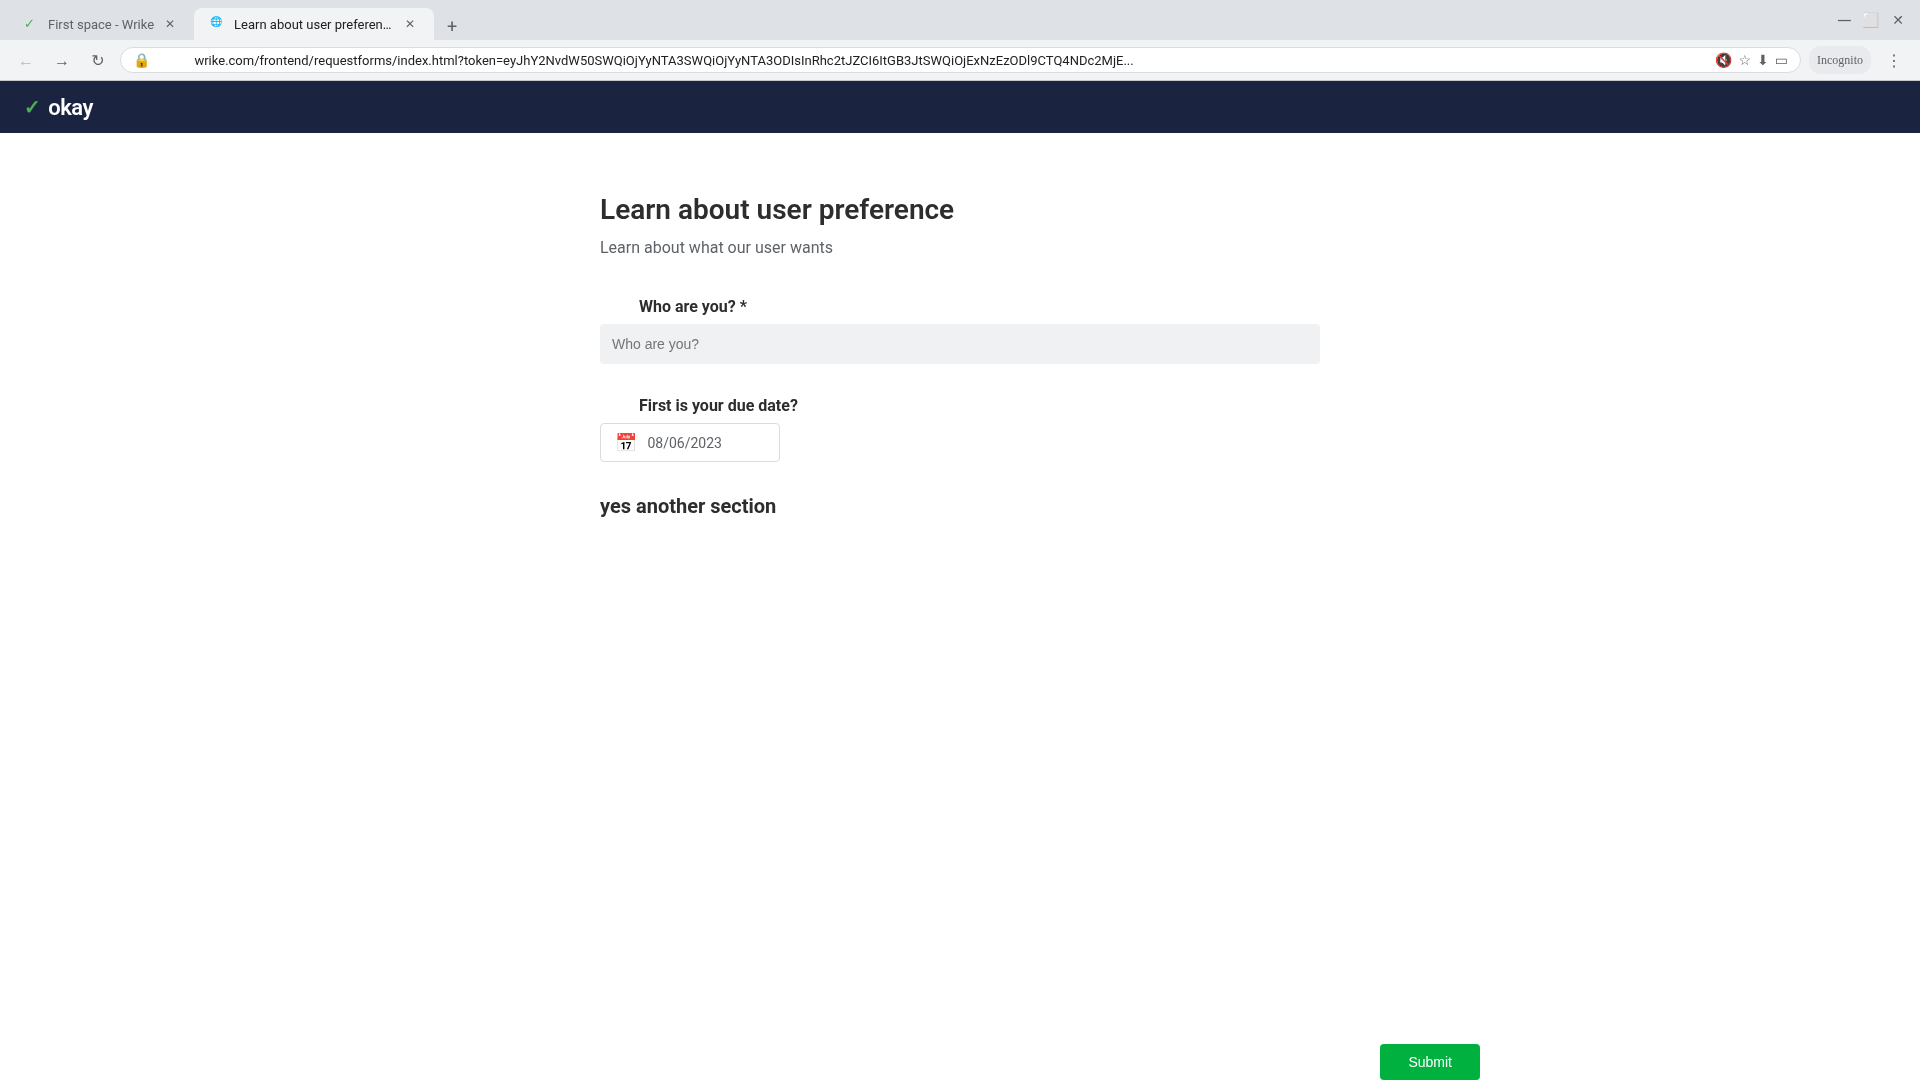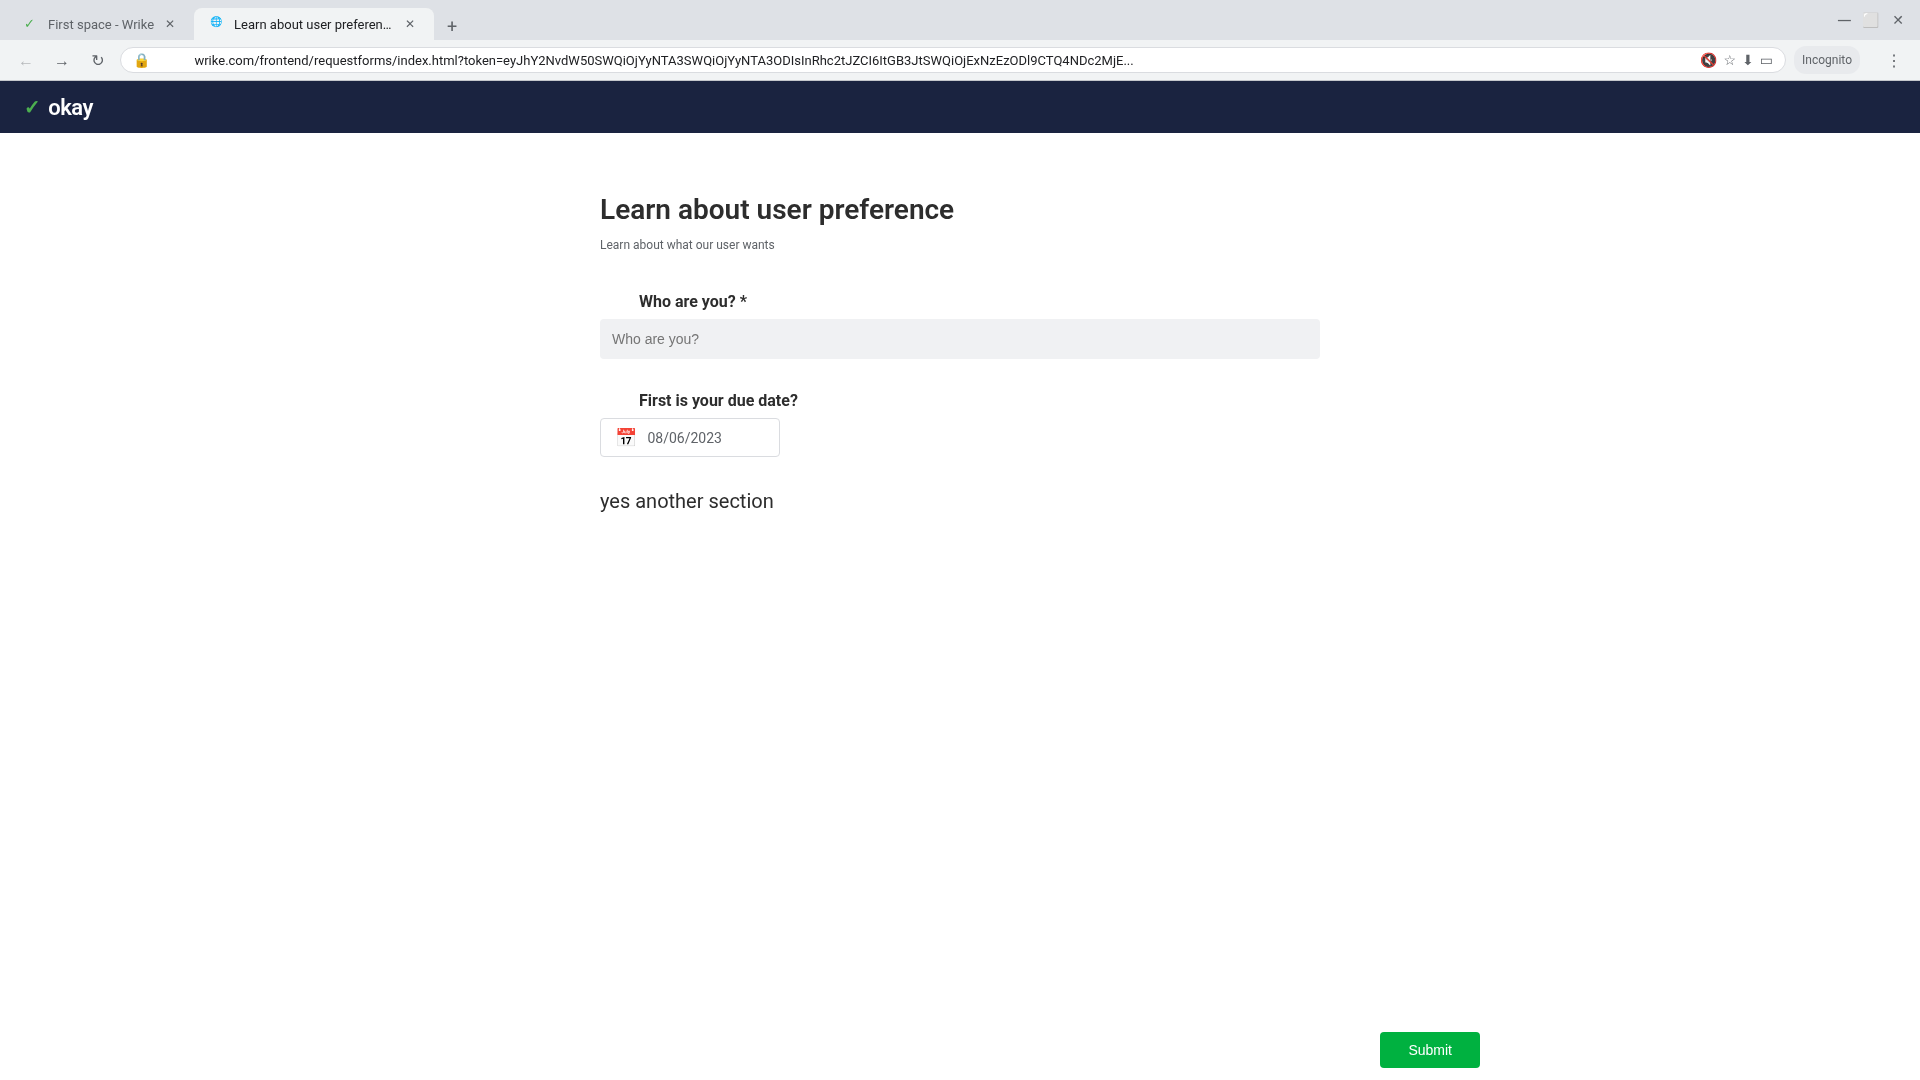--- a/index.html
+++ b/index.html
@@ -149,21 +149,22 @@
     .address-bar .url-controls {
       display: flex;
       align-items: center;
       gap: 6px;
       color: #5f6368;
     }
 
     .toolbar-right-btns {
       display: flex;
       align-items: flex-end;
-      gap: 20px;
+      gap: 9px;
+      font-family: Liberation Serif, serif;
     }
 
     
     .wrike-header {
       background: #1a2340;
       height: 52px;
       display: flex;
       align-items: center;
       padding: 0 24px;
     }
@@ -191,21 +192,21 @@
     }
 
     .form-title {
       font-size: 28px;
       font-weight: 600;
       color: #2d2d2d;
       margin-bottom: 12px;
     }
 
     .form-subtitle {
-      font-size: 12px;
+      font-size: 16px;
       color: #5f6368;
       margin-bottom: 40px;
     }
 
     .form-section {
       margin-bottom: 32px;
     }
 
     .field-label {
       font-size: 16px;
@@ -280,21 +281,21 @@
       color: #5f6368;
     }
 
     .date-field .calendar-icon {
       font-size: 18px;
       color: #5f6368;
     }
 
     .section-heading {
       font-size: 20px;
-      font-weight: 400;
+      font-weight: 700;
       color: #2d2d2d;
       margin-bottom: 0;
     }
 
     .submit-btn {
       background: #00b140;
       color: white;
       border: none;
       border-radius: 4px;
       padding: 10px 28px;
@@ -389,15 +390,15 @@
       <span>08/06/2023</span>
     </div>
   </div>
 
   <div class="form-section">
     <h2 class="section-heading">yes another section</h2>
   </div>
 
 </div>
 
-<div style="position: fixed; bottom: 0; left: 0; right: 0; height: 60px; display: flex; align-items: center; justify-content: flex-end; padding-right: 440px; background: transparent; pointer-events: none;">
+<div style="position: fixed; bottom: 0; left: 0; right: 0; height: 60px; display: flex; align-items: flex-end; justify-content: flex-end; padding-right: 440px; background: transparent; pointer-events: none;">
   <button class="submit-btn" style="pointer-events: all; position: static;">Submit</button>
 </div>
 
 </body></html>

